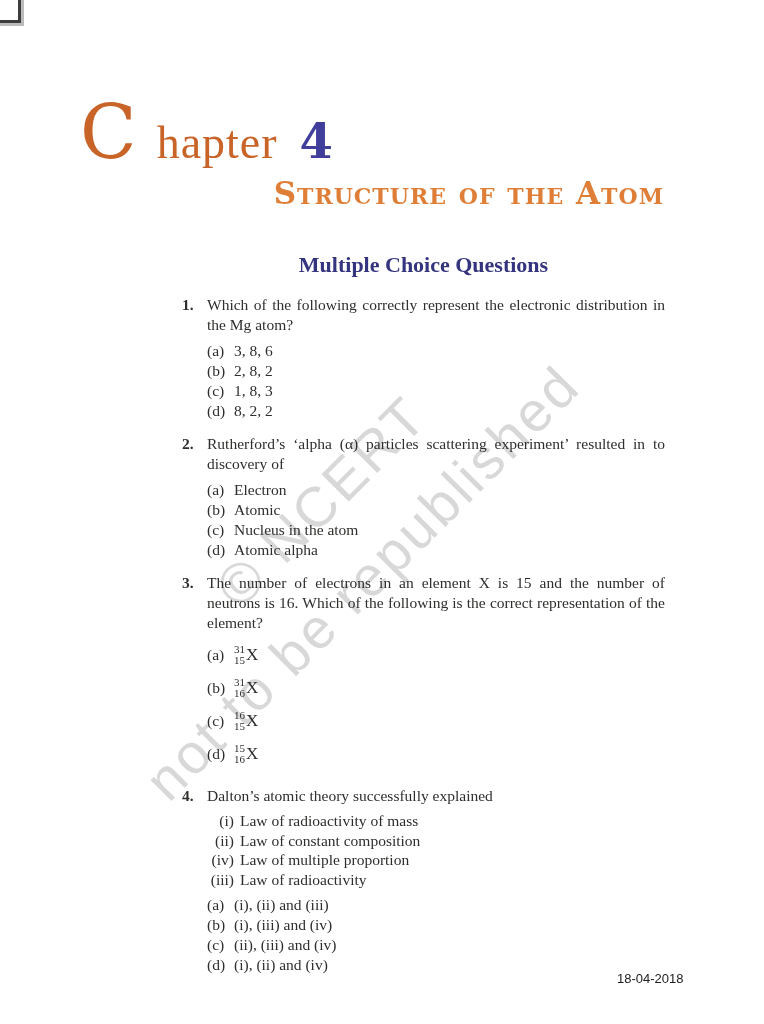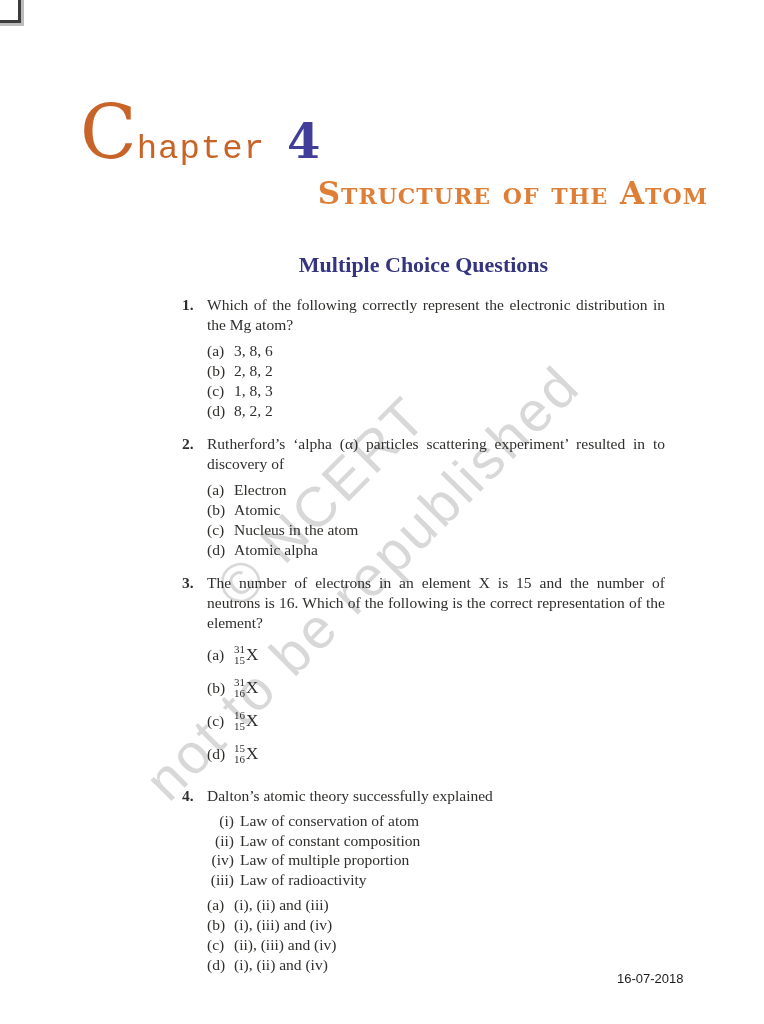--- a/index.html
+++ b/index.html
@@ -23,25 +23,25 @@
     transform-origin:0 100%; transform:rotate(-45deg);
   }
   .wm1 { left:246px; top:561px; }
   .wm2 { left:175px; top:754px; }
 
   .content { position:relative; z-index:1; }
 
   
   .chapter-line { margin:92px 0 0 80px; line-height:1.1; }
   .chap-c   { font-family:"DejaVu Serif", serif; font-size:74px; color:#c86427; }
-  .chap-rest{ font-family:Liberation Mono, monospace; font-size:34px; color:#c86427; letter-spacing:1px; }
+  .chap-rest{ font-family:Liberation Serif, serif; font-size:46px; color:#c86427; letter-spacing:1px;margin-left:20px; }
   .chap-num { font-family:"DejaVu Serif", serif; font-weight:bold; font-size:48px; color:#403e9a; margin-left:22px; }
 
   .chapter-title {
-    margin-top:2px; padding-right:56px; text-align:right;
+    margin-top:2px; padding-right:100px; text-align:right;
     font-family:"DejaVu Serif", serif; font-variant:small-caps; font-weight:bold;
     font-size:31px; color:#df7f37; letter-spacing:1px; line-height:36px;
   }
 
   .mcq-heading {
     margin:40px 99px 0 182px; text-align:center;
     font-weight:bold; font-size:22px; color:#34347f; line-height:27px;
   }
 
   .questions { margin:17px 99px 0 182px; }
@@ -189,21 +189,21 @@
         </div>
       </div>
 
       <div class="question">
         <div class="q-num">4.</div>
         <div class="q-body">
           <div class="q-text">Dalton’s atomic theory successfully explained</div>
           <div class="sub-items">
             <div class="sub-row">
               <span class="sub-marker">(i)</span>
-              <span>Law of conservation of atom</span>
+              <span>Law of radioactivity of mass</span>
             </div>
             <div class="sub-row">
               <span class="sub-marker">(ii)</span>
               <span>Law of constant composition</span>
             </div>
             <div class="sub-row">
               <span class="sub-marker">(iv)</span>
               <span>Law of multiple proportion</span>
             </div>
             <div class="sub-row">
@@ -228,15 +228,15 @@
               <span class="opt-marker">(d)</span>
               <span class="opt-text">(i), (ii) and (iv)</span>
             </div>
           </div>
         </div>
       </div>
 
     </div>
   </div>
 
-  <div class="date-stamp">16-07-2018</div>
+  <div class="date-stamp">18-04-2018</div>
 
 </div>
 
 </body></html>

